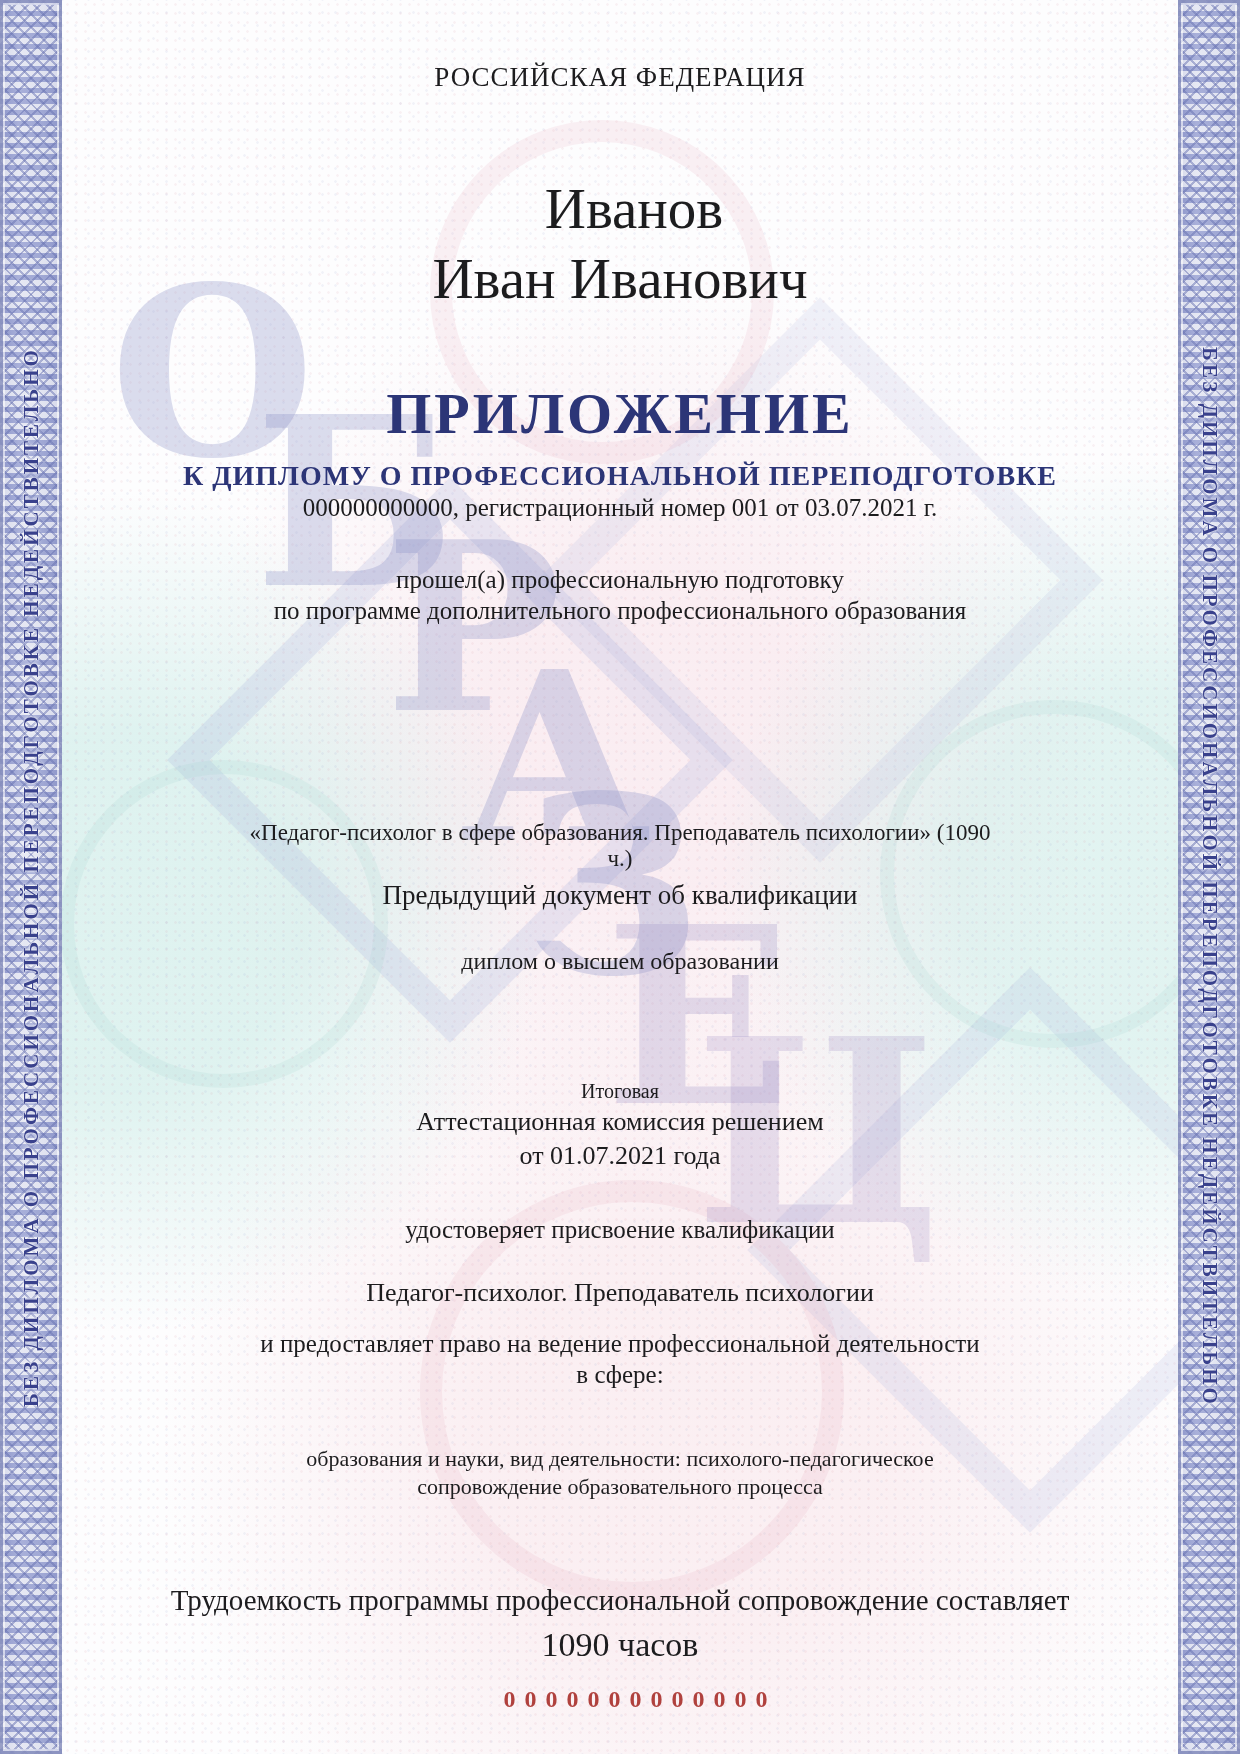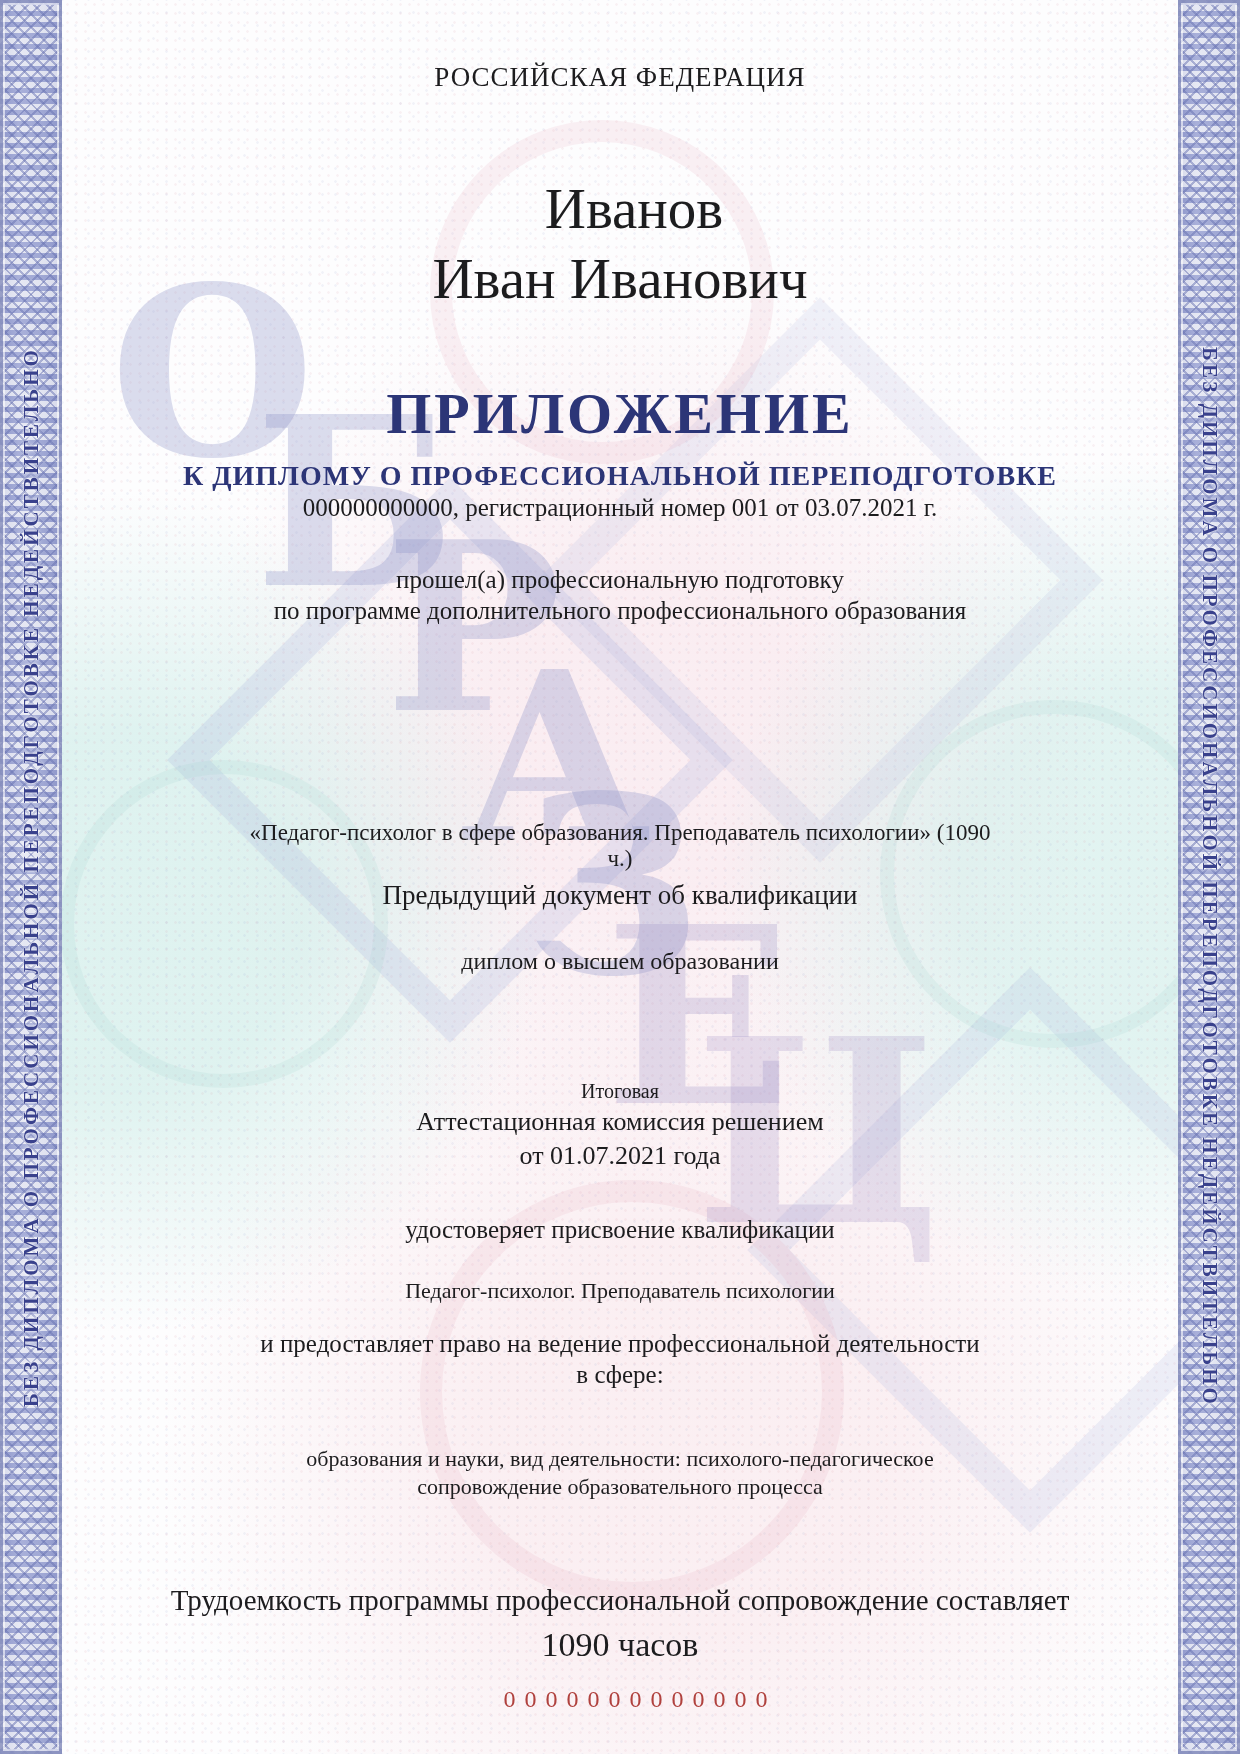--- a/index.html
+++ b/index.html
@@ -74,21 +74,21 @@
     color:rgba(138,146,198,.30);
     line-height:1;
     pointer-events:none;
   }
   
   .line{
     position:absolute;left:62px;right:62px;
     text-align:center;color:#1c1c1e;
   }
   .navy{color:#2c3577;font-weight:bold;}
-  .red{color:#b0413d;font-weight:normal;padding-left:40px;}
+  .red{color:#b0413d;font-weight:bold;padding-left:40px;}
 </style>
 </head>
 <body>
 
 <div class="page">
   <div class="texture"></div>
 
   <div class="deco chev" style="left:250px;top:560px;"></div>
   <div class="deco chev" style="left:620px;top:380px;border-color:rgba(165,175,220,.16);"></div>
   <div class="deco chev" style="left:830px;top:1050px;border-color:rgba(165,175,220,.18);"></div>
@@ -131,21 +131,21 @@
   </div>
 
   <div class="line" style="top:880px;font-size:27px;">Предыдущий документ об квалификации</div>
   <div class="line" style="top:948px;font-size:24px;">диплом о высшем образовании</div>
 
   <div class="line" style="top:1080px;font-size:20px;">Итоговая</div>
   <div class="line" style="top:1107px;font-size:26px;">Аттестационная комиссия решением</div>
   <div class="line" style="top:1141px;font-size:26px;">от 01.07.2021 года</div>
 
   <div class="line" style="top:1216px;font-size:25px;">удостоверяет присвоение квалификации</div>
-  <div class="line" style="top:1278px;font-size:22px;">Педагог-психолог. Преподаватель психологии</div>
+  <div class="line" style="top:1278px;font-size:26px;">Педагог-психолог. Преподаватель психологии</div>
 
   <div class="line" style="top:1330px;font-size:25px;">и предоставляет право на ведение профессиональной деятельности</div>
   <div class="line" style="top:1446px;font-size:22px;">образования и науки, вид деятельности: психолого-педагогическое</div>
 
   <div class="line" style="top:1361px;font-size:25px;">в сфере:</div>
   <div class="line" style="top:1474px;font-size:22px;">сопровождение образовательного процесса</div>
 
   <div class="line" style="top:1584px;font-size:29px;">Трудоемкость программы профессиональной сопровождение составляет</div>
   <div class="line" style="top:1626px;font-size:34px;">1090 часов</div>
 

